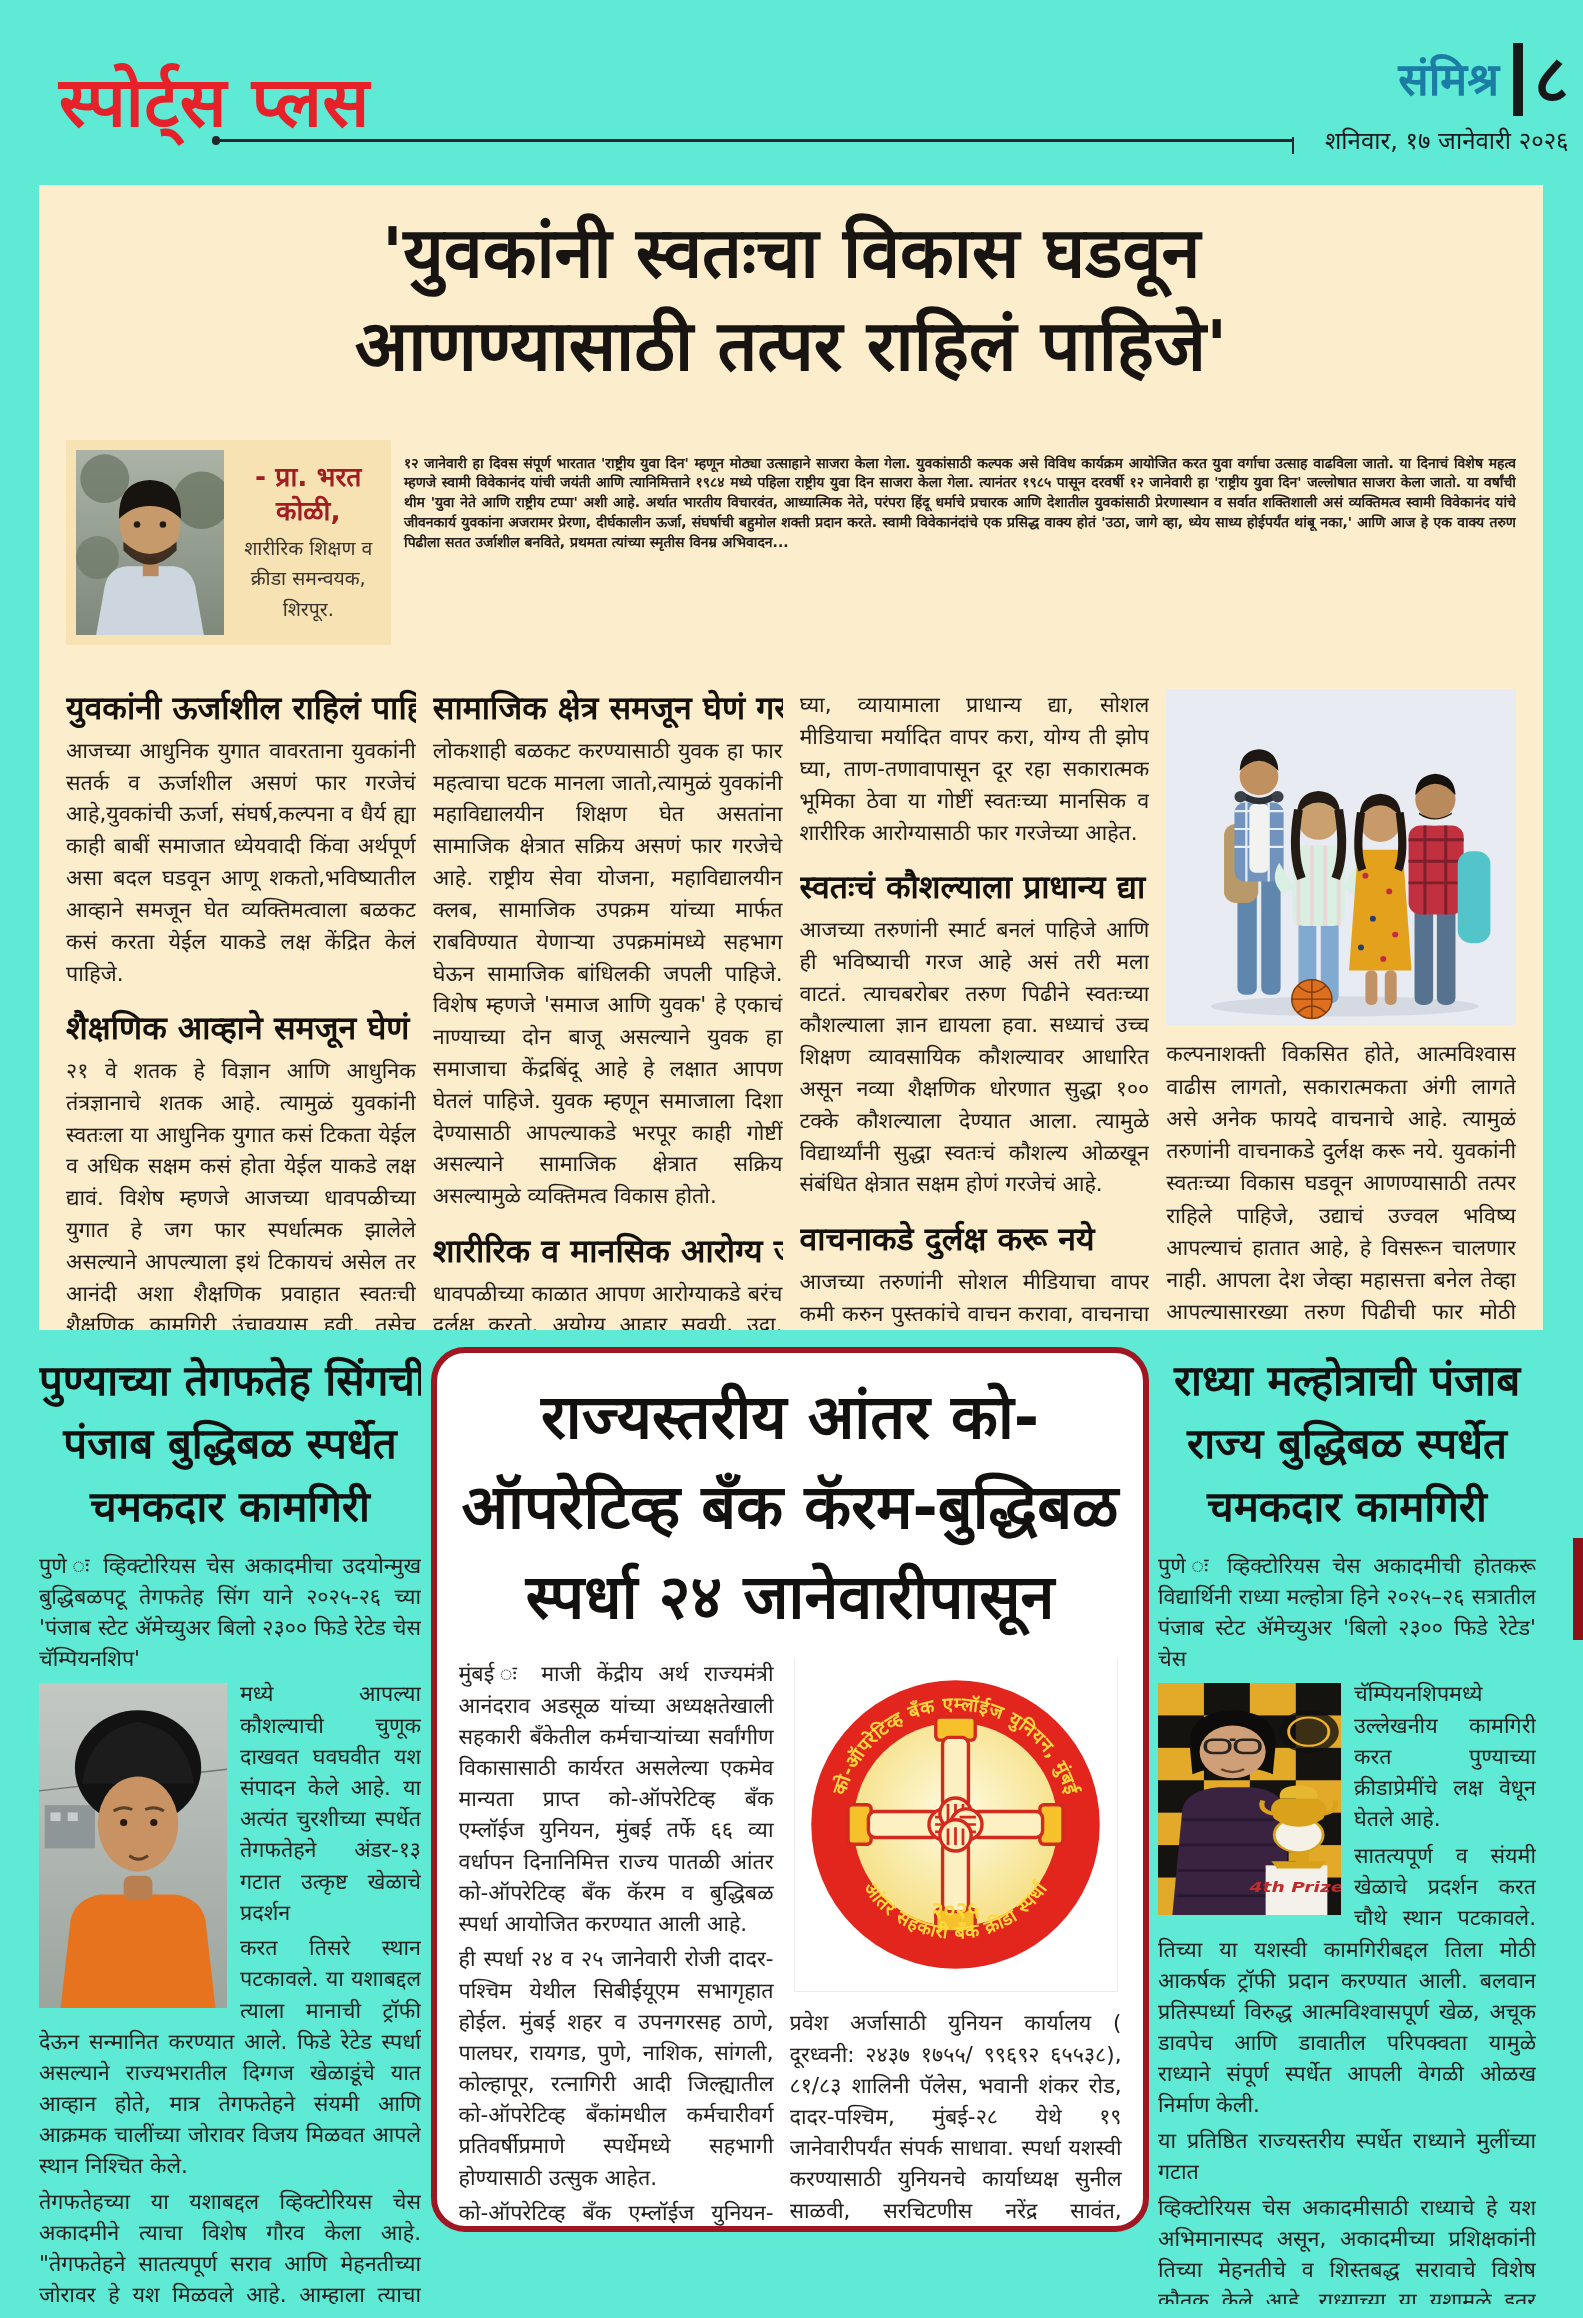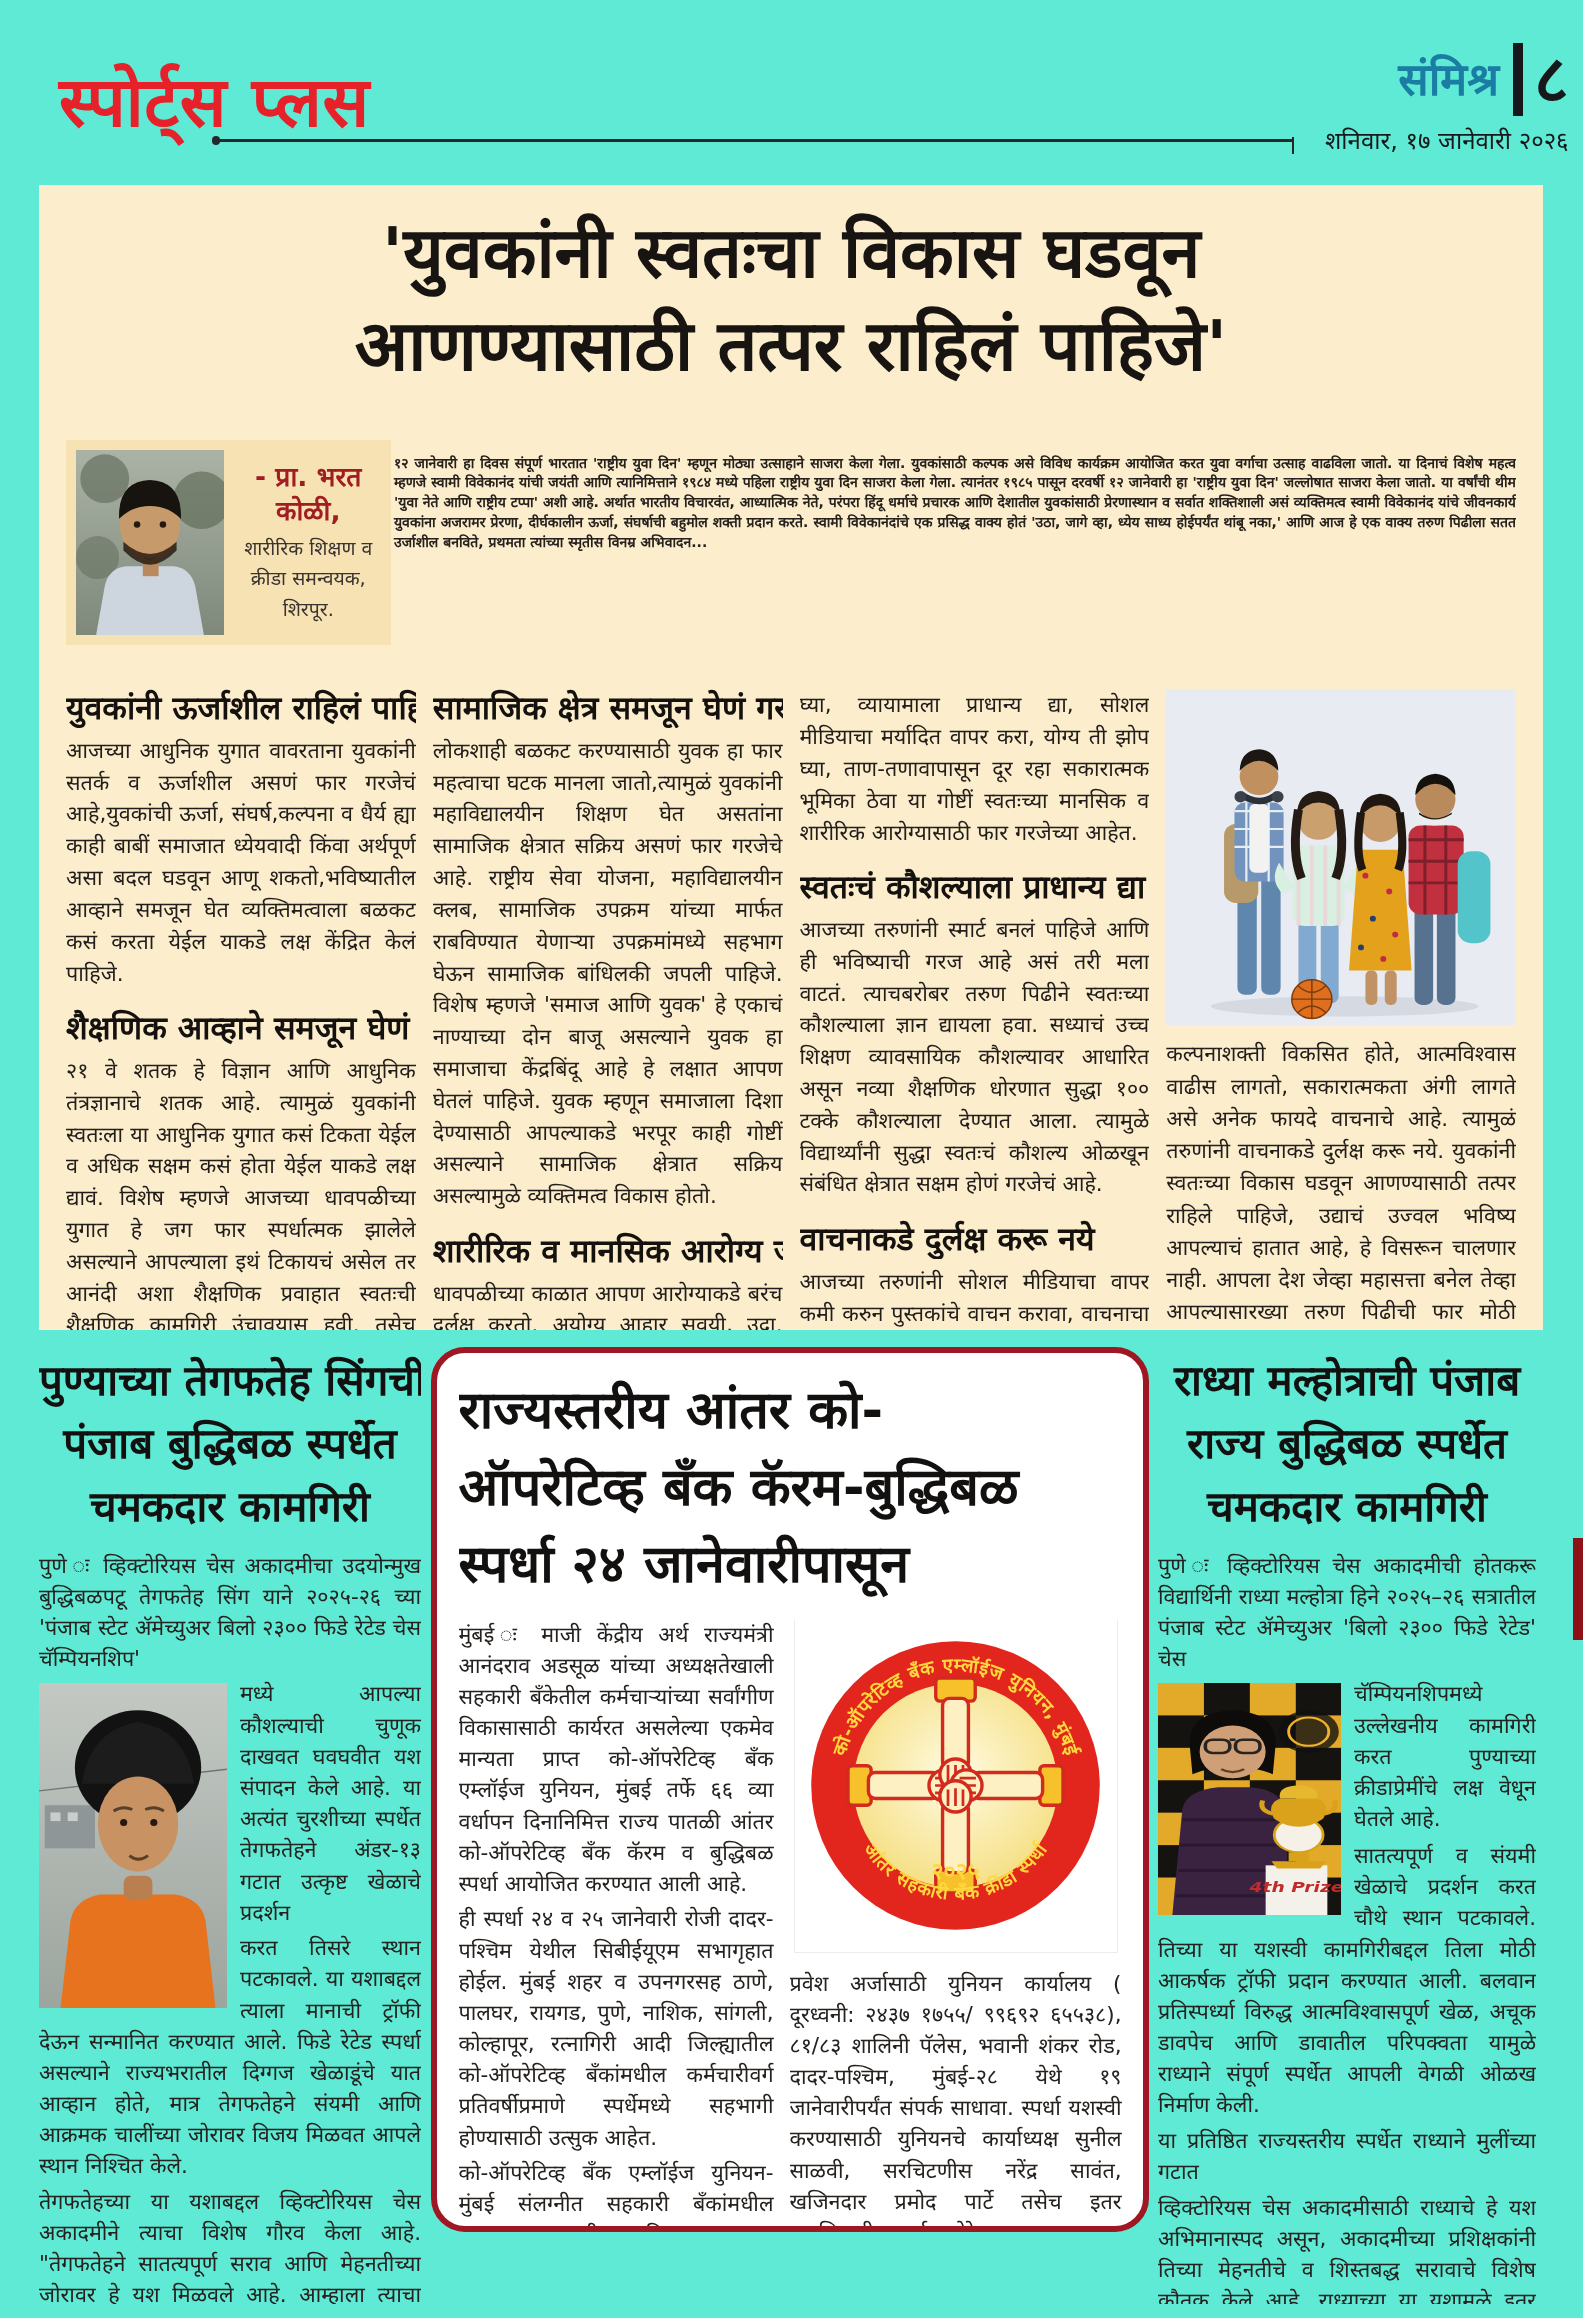--- a/index.html
+++ b/index.html
@@ -16,21 +16,21 @@
   .masthead-date{font-size:24px;font-weight:400;color:#17181a;margin-top:7.2px;white-space:nowrap;}
   .header-rule{position:absolute;left:219px;top:139px;width:1074px;height:2.9px;background:#26272b;}
   .header-rule .dot{position:absolute;left:-7.2px;top:-2.9px;width:8.6px;height:8.6px;border-radius:50%;background:#26272b;}
   .header-rule .tick{position:absolute;right:-1.4px;top:-2.2px;width:2.9px;height:17px;background:#26272b;}
   
   .main-panel{position:absolute;left:39px;top:185px;width:1504px;height:1145px;
         background:#fceecd;overflow:hidden;padding:0;box-sizing:border-box;}
   .main-headline{margin-top:21.5px;text-align:center;font-weight:800;color:#181411;
         font-size:70px;line-height:1.33;}
   .main-headline .hl-line{display:block;white-space:nowrap;overflow:hidden;}
-  .lede{display:flex;gap:3px;margin:24.4px 27px 0 27px;height:231px;overflow:hidden;}
+  .lede{display:flex;gap:13px;margin:24.4px 27px 0 27px;height:231px;overflow:hidden;}
   .author-box{flex:0 0 325px;background:#f7e2b4;display:flex;gap:11.5px;padding:10px;box-sizing:border-box;height:205px;}
   .author-photo{flex:0 0 148px;height:100%;overflow:hidden;}
   .author-info{flex:1;text-align:center;display:flex;flex-direction:column;justify-content:center;}
   .author-name{color:#a11d23;font-weight:800;font-size:26.6px;line-height:1.3;}
   .author-role{color:#3a3430;font-size:19.4px;line-height:1.55;margin-top:5.7px;}
   .intro-text{flex:1;font-size:14px;font-weight:700;line-height:1.42;text-align:justify;color:#26211d;}
   .cols{display:flex;gap:17px;margin:18.7px 27px 0 27px;height:676px;overflow:hidden;}
   .col{flex:1;overflow:hidden;}
   .col h2{font-size:32px;font-weight:800;color:#14110e;margin:20px 0 7.2px 0;line-height:1.2;white-space:nowrap;overflow:hidden;}
   .col h2.first{margin-top:0;}
@@ -39,21 +39,21 @@
   .col4-text{font-size:21.5px;line-height:1.5;text-align:justify;color:#211d1a;}
   
   .bottom-headline{text-align:center;font-weight:800;color:#131110;font-size:42px;line-height:1.5;}
   .bottom-headline span{display:block;white-space:nowrap;overflow:hidden;}
   article p{font-size:21.5px;line-height:1.45;text-align:justify;color:#25211e;margin:0 0 4.3px 0;}
   .left-article{position:absolute;left:39px;top:1349px;width:382px;height:955px;overflow:hidden;}
   .left-article .body{margin-top:11.5px;}
   .float-photo-left{float:left;width:188px;height:325px;margin:4.3px 13px 5.7px 0;overflow:hidden;}
   .mid-article{position:absolute;left:431px;top:1347px;width:718px;height:885px;box-sizing:border-box;
         border:6.5px solid #9e1722;border-radius:34px;background:#ffffff;overflow:hidden;padding:18.7px 21.5px 14.4px 21.5px;}
-  .mid-headline{text-align:left;font-weight:800;color:#131110;font-size:52px;line-height:1.48;}
+  .mid-headline{text-align:center;font-weight:800;color:#131110;font-size:61px;line-height:1.48;}
   .mid-headline span{display:block;white-space:nowrap;overflow:hidden;}
   .mid-cols{display:flex;gap:16px;margin-top:16px;height:625px;overflow:hidden;}
   .mid-colL{flex:1;overflow:hidden;}
   .mid-colR{flex:0 0 332px;overflow:hidden;}
   .seal-frame{width:322px;height:333px;background:#ffffff;box-shadow:0 0 0 0.7px #e4e4e4;
         display:flex;align-items:center;justify-content:center;margin:0 auto 16px auto;}
   .right-article{position:absolute;left:1158px;top:1349px;width:378px;height:955px;overflow:hidden;}
   .right-article .body{margin-top:11.5px;}
   .float-photo-right-art{float:left;width:183px;height:232px;margin:4.3px 13px 5.7px 0;overflow:hidden;text-align:right;}
   .edge-mark{position:absolute;right:0;top:1538px;width:10px;height:102px;background:#8e1118;}

